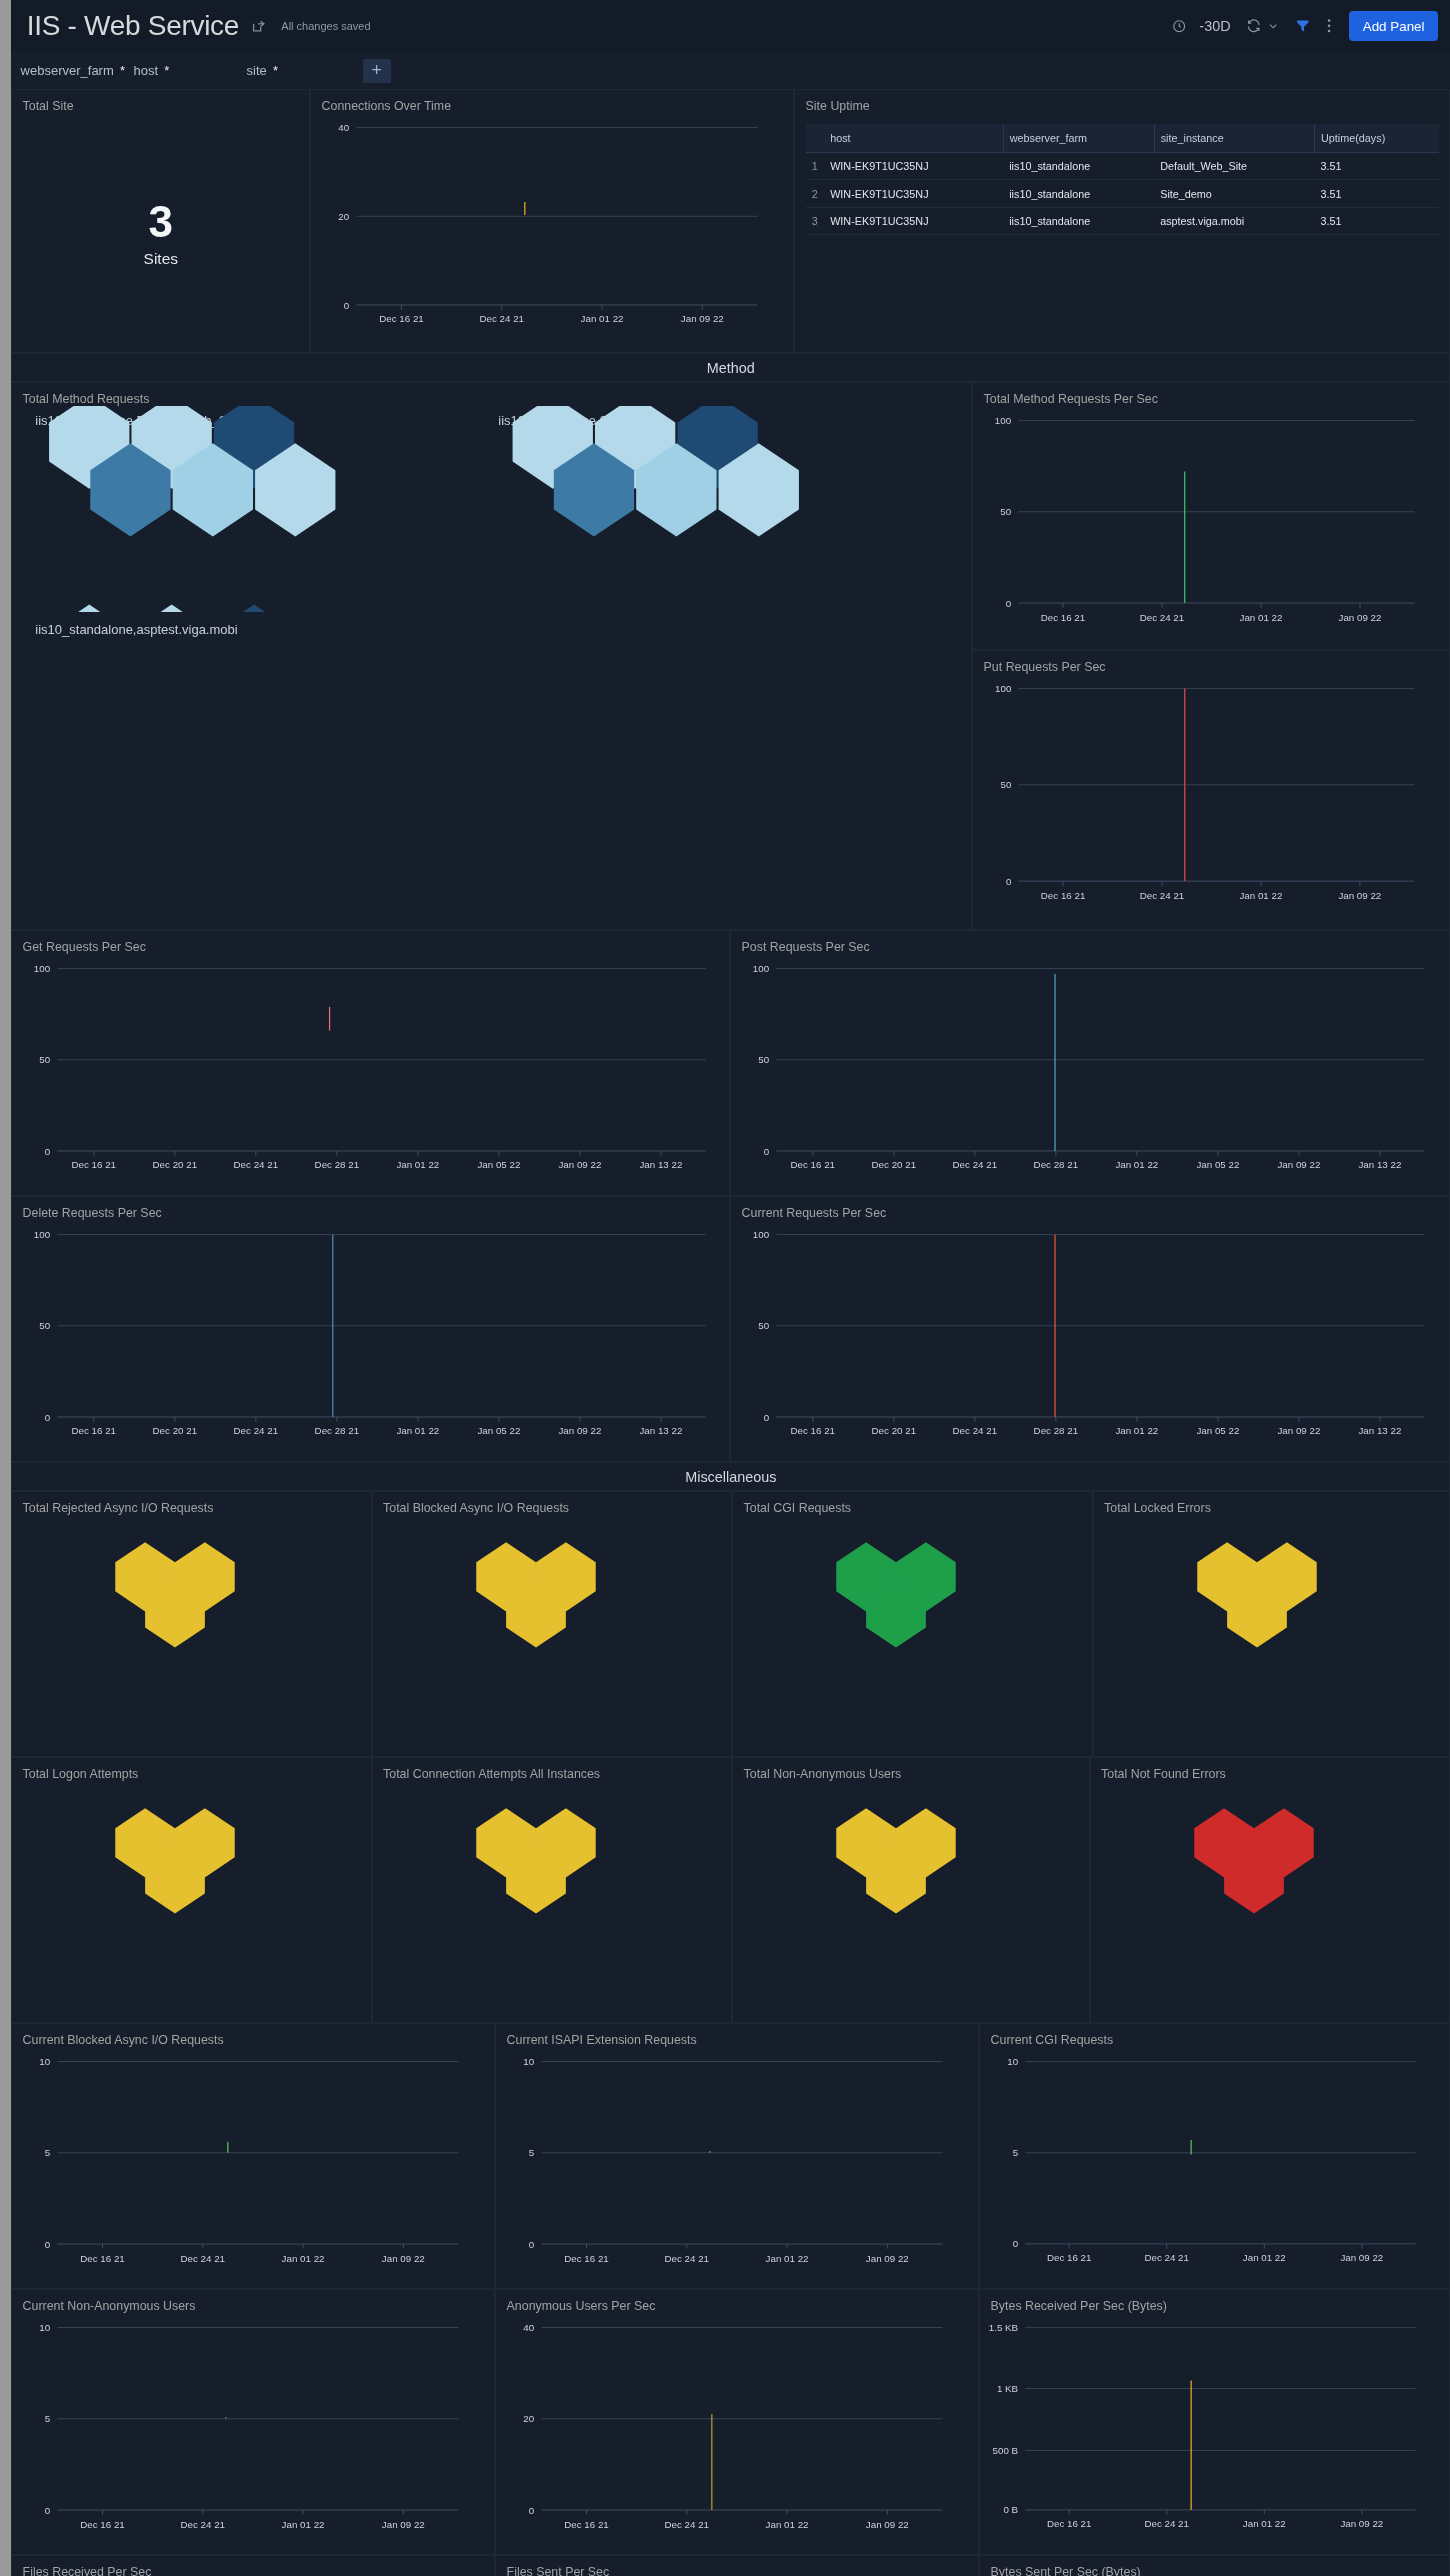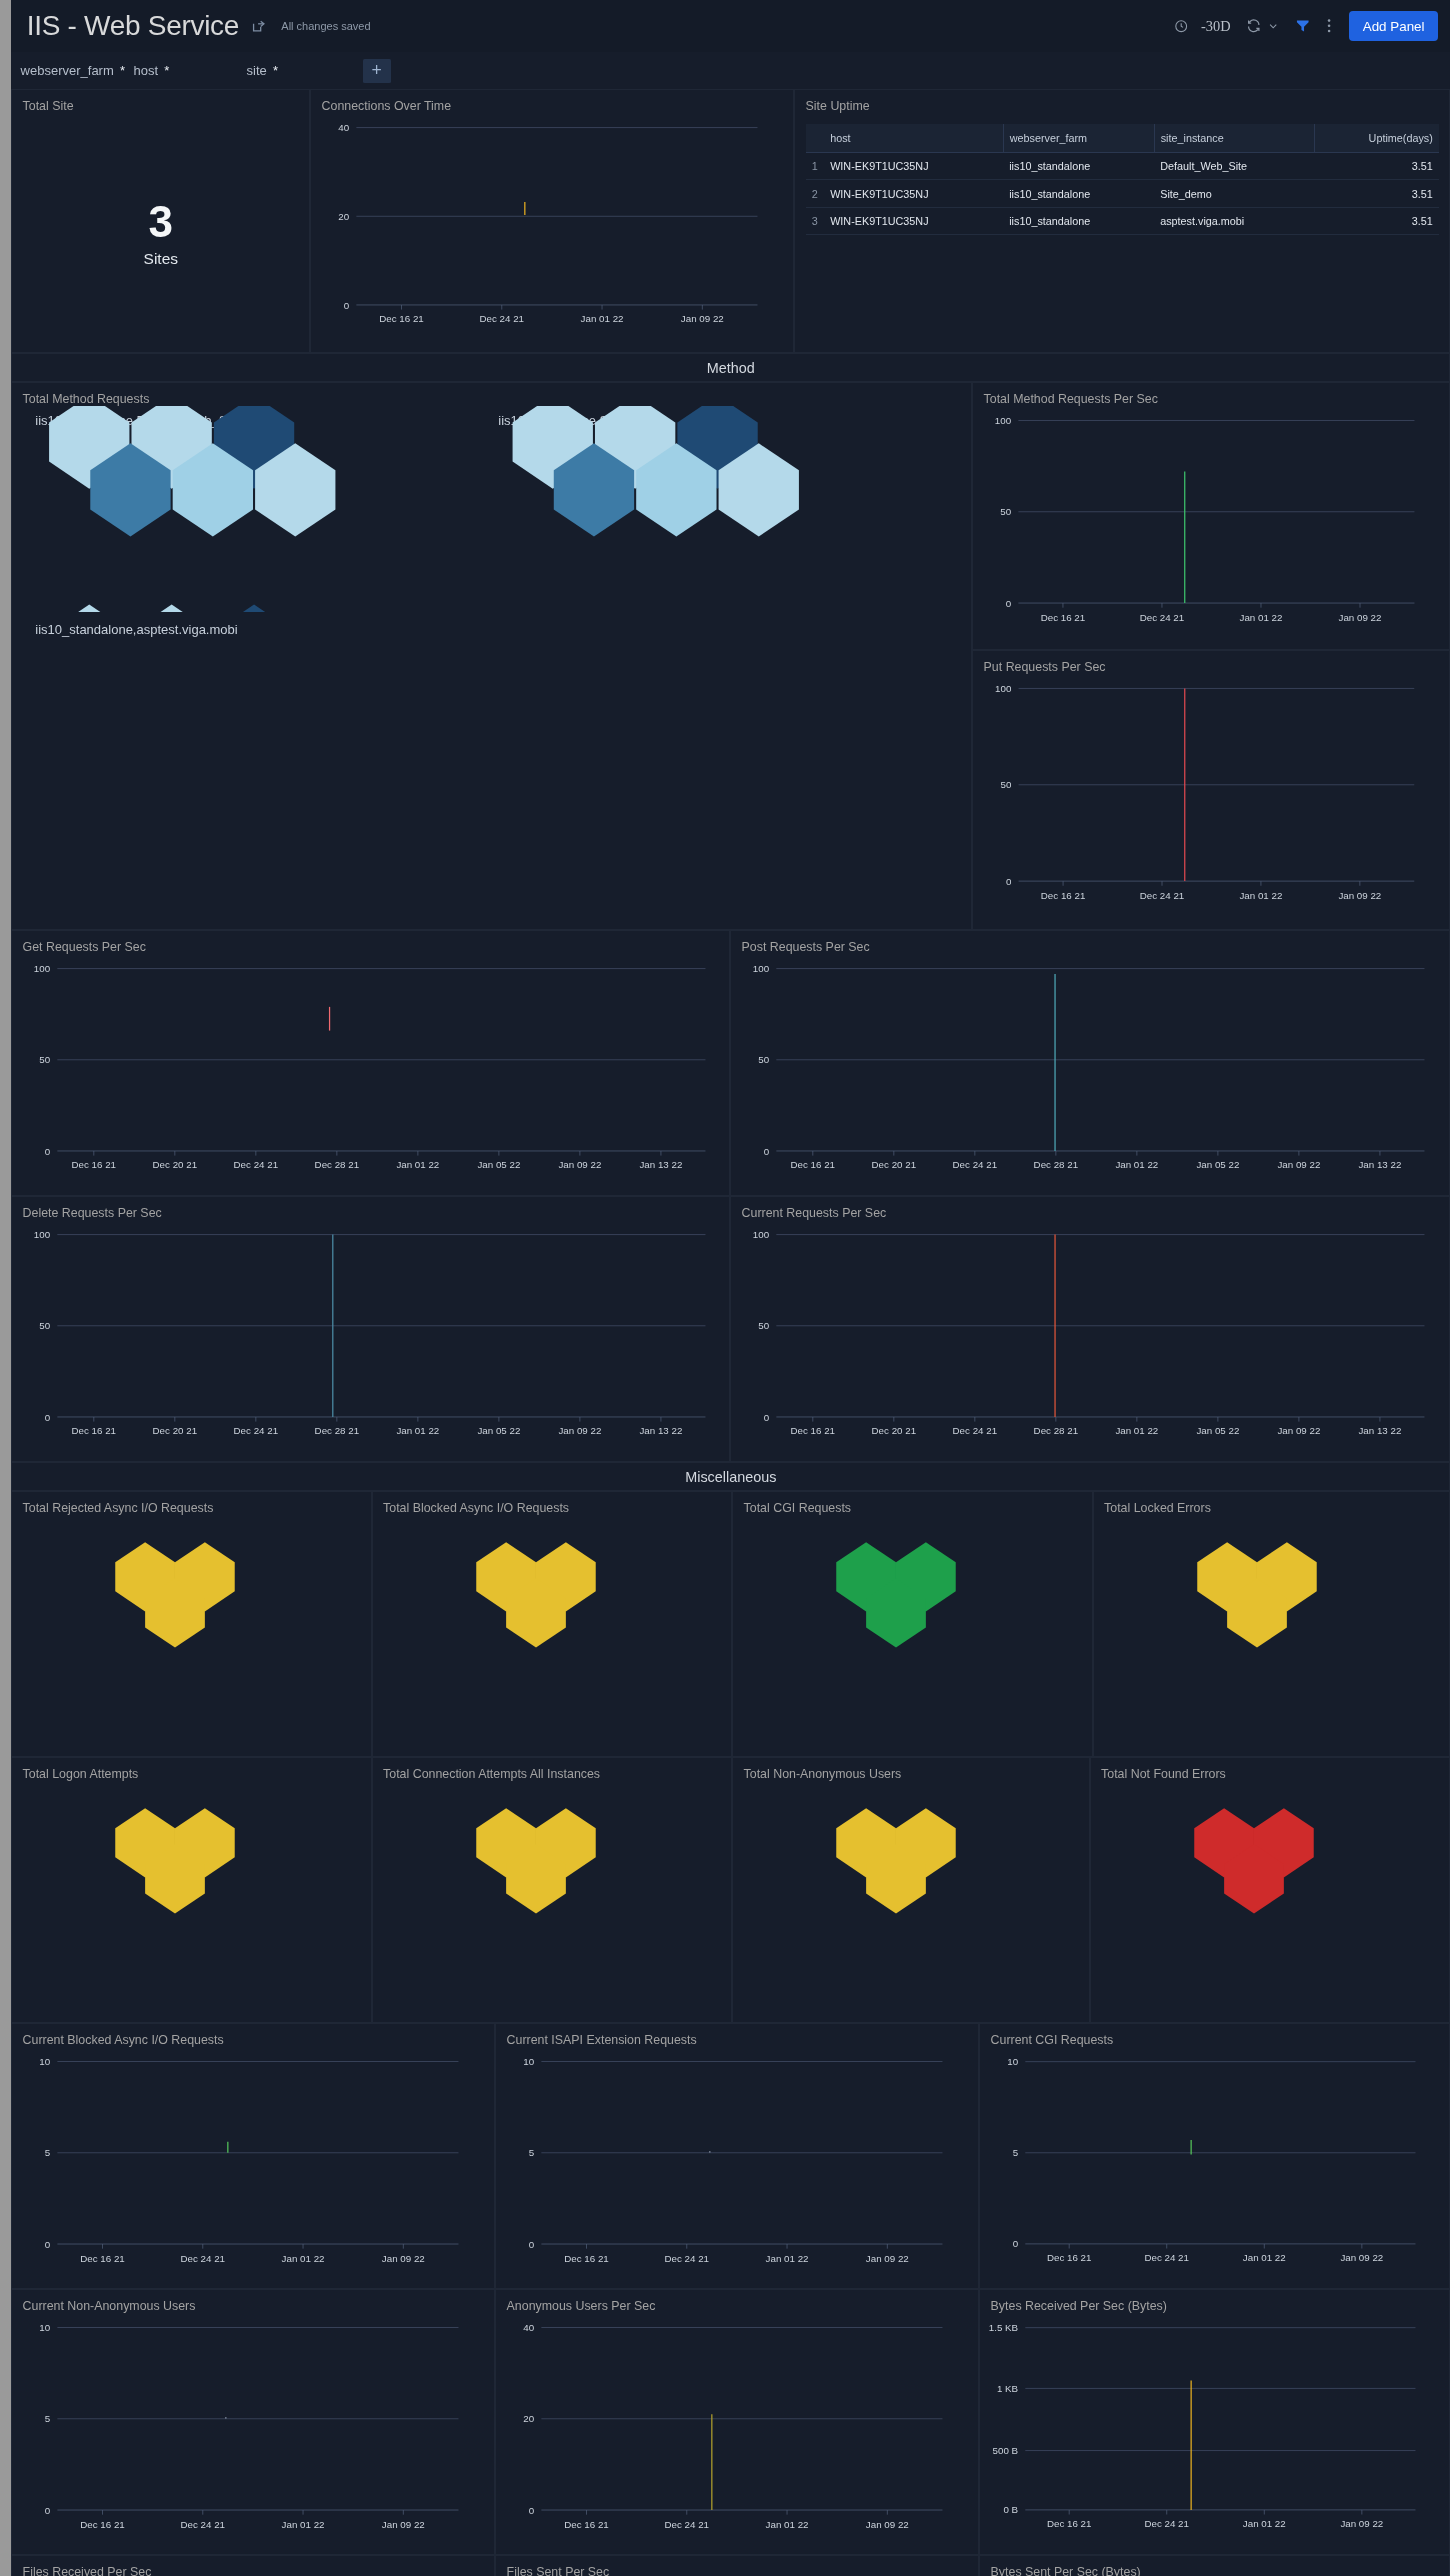--- a/index.html
+++ b/index.html
@@ -42,21 +42,21 @@
   }
   .topbar-spacer { flex: 1; }
   .tb-item {
     display: flex;
     align-items: center;
     color: #b9c0c9;
     font-size: 14.4px;
     margin-left: 15.5px;
     white-space: nowrap;
   }
-  .tb-item .lbl { margin-left: 13px; font-family: Liberation Serif, serif; }
+  .tb-item .lbl { margin-left: 13px; }
   .icon-btn { display: flex; align-items: center; cursor: pointer; }
   .add-panel-btn {
     margin-left: 17.5px;
     background: #1f62e0;
     color: #fff;
     font-size: 13.4px;
     padding: 7.2px 13.4px;
     border: none;
     border-radius: 4px;
     cursor: pointer;
@@ -147,21 +147,21 @@
   table.uptime th {
     background: #1b2434;
     color: #c6cfdb;
     font-size: 10.8px;
     font-weight: 400;
     text-align: left;
     padding: 8.2px 6.2px;
     border-bottom: 1px solid #2a3750;
     border-right: 0.5px solid #2a3750;
   }
-  table.uptime th.num, table.uptime td.num { text-align: right; }
+  table.uptime th.num, table.uptime td.num { }
   table.uptime th.idx, table.uptime td.idx { width: 17.5px; border-right: none; }
   table.uptime td {
     color: #e2e7ee;
     font-size: 10.8px;
     padding: 7.2px 6.2px;
     border-bottom: 0.5px solid #222c3e;
   }
   table.uptime td.idx { color: #8a95a5; }
   table.uptime th:last-child { border-right: none; }
 

